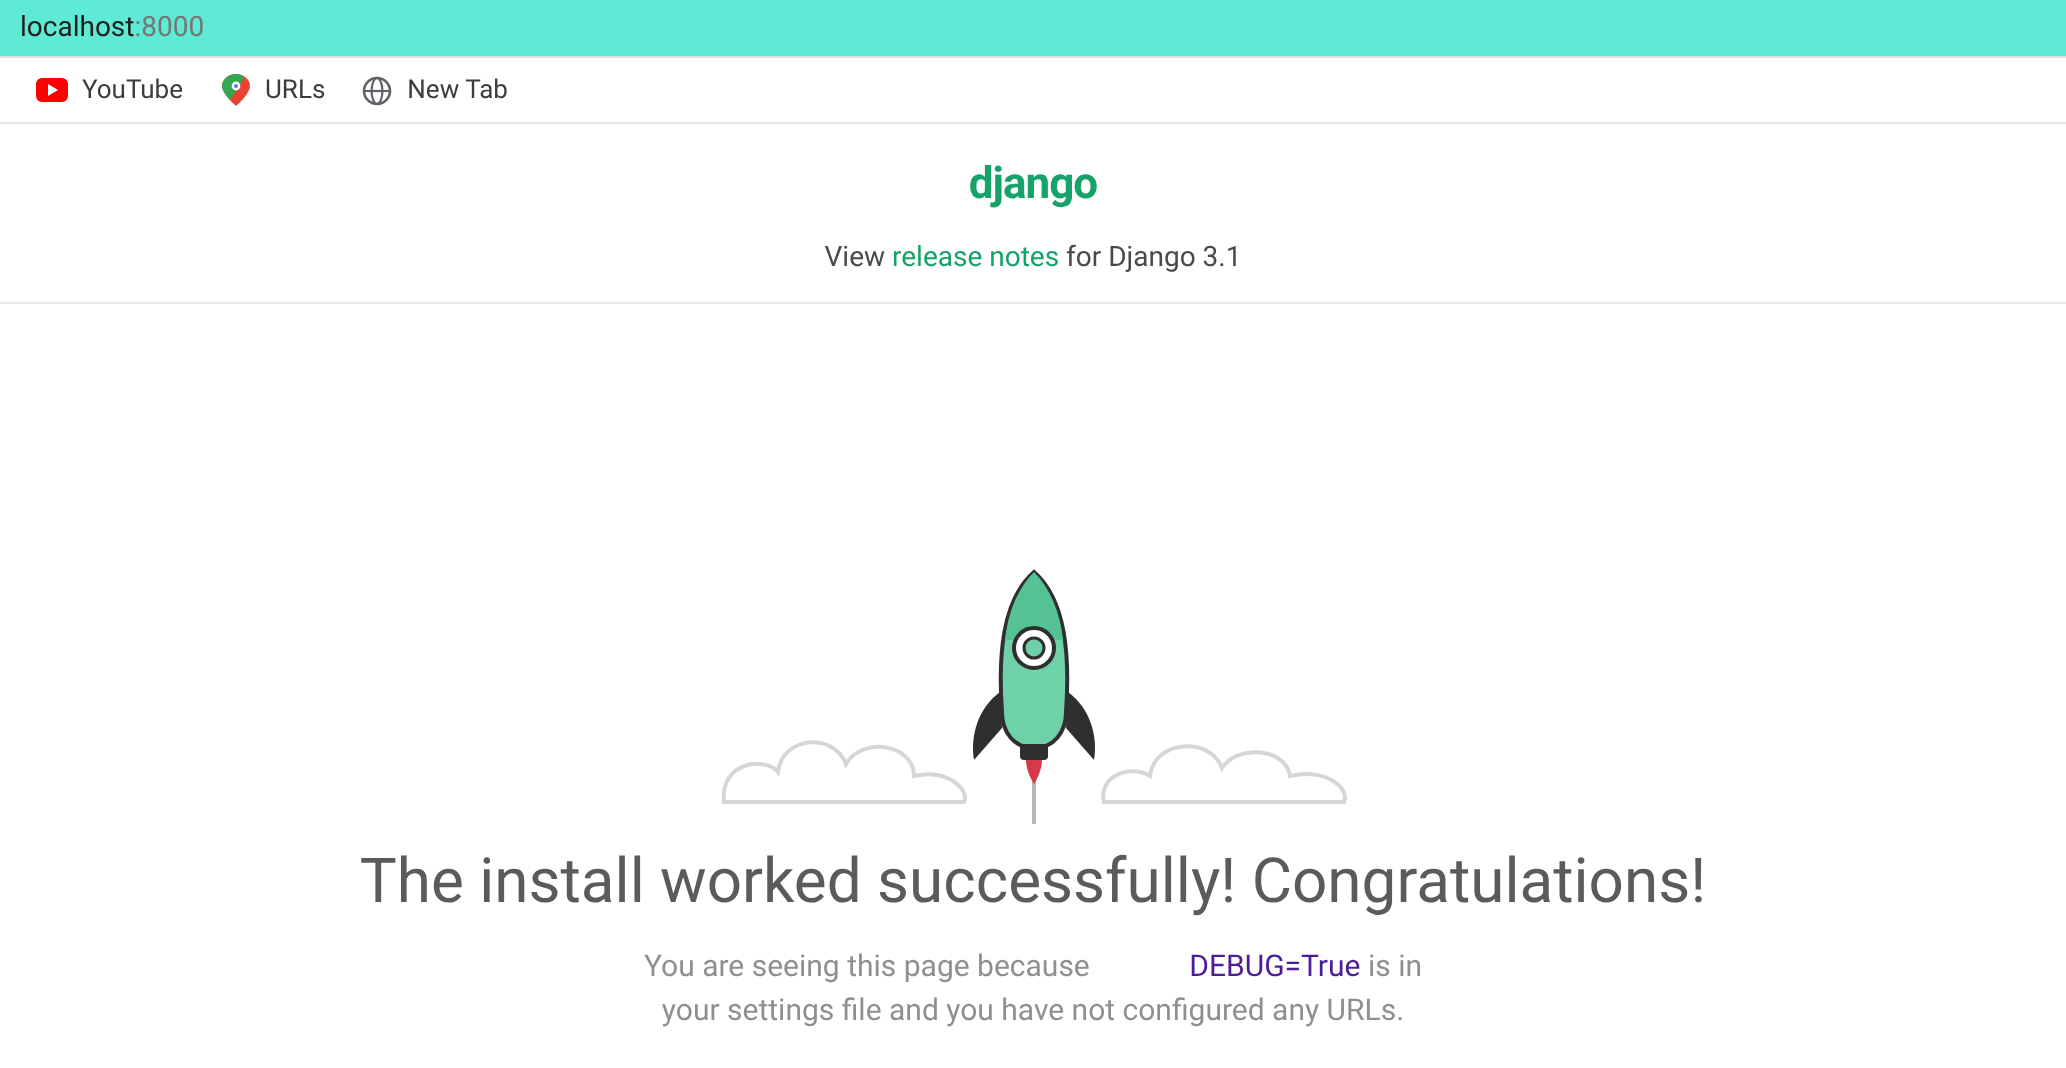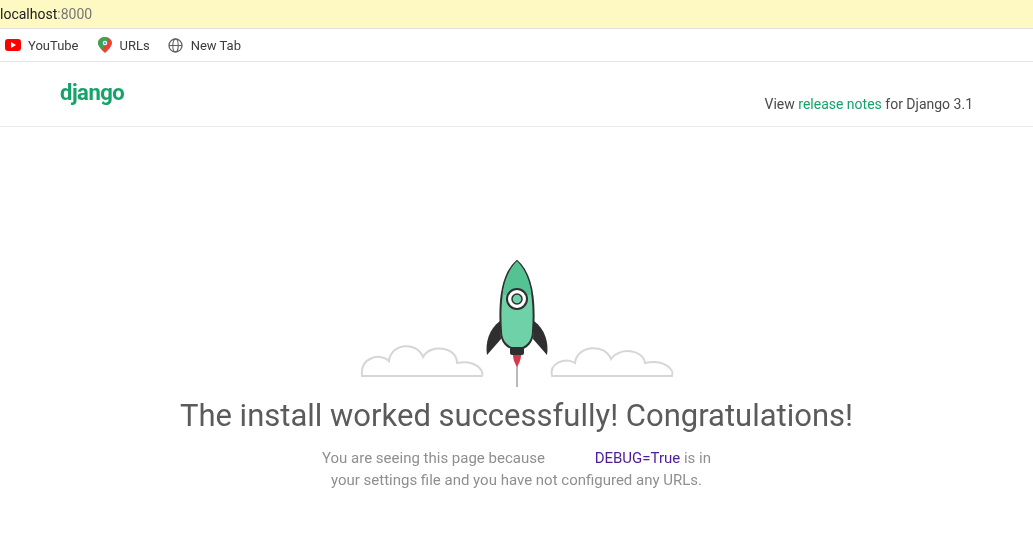--- a/index.html
+++ b/index.html
@@ -8,37 +8,37 @@
       box-sizing: border-box;
     }
     body {
       font-family: -apple-system, BlinkMacSystemFont, "Segoe UI", Roboto, "Helvetica Neue", Arial, sans-serif;
       background: #ffffff;
       width: 1033px;
       height: 534px;
       overflow: hidden;
     }
     .address-bar {
-      background: #fef9c3;
-      padding: 6px 0;
+      background: #5eead4;
+      padding: 6px 10px;
       font-size: 14px;
       color: #202020;
       border-bottom: 1px solid #e0e0e0;
     }
     .address-bar .host {
       color: #202020;
     }
     .address-bar .port {
       color: #767676;
     }
     .bookmarks-bar {
       display: flex;
       align-items: center;
       gap: 18px;
-      padding: 8px 5px;
+      padding: 8px 18px;
       background: #ffffff;
       border-bottom: 1px solid #e5e5e5;
       font-size: 13px;
       color: #3c3c3c;
     }
     .bookmark {
       display: inline-flex;
       align-items: center;
       gap: 7px;
       cursor: pointer;
@@ -49,22 +49,24 @@
     .bm-icon {
       width: 16px;
       height: 16px;
       display: inline-flex;
       align-items: center;
       justify-content: center;
     }
     .page-header {
       display: flex;
       justify-content: space-between;
+      align-items: center;
       padding: 18px 60px 14px 60px;
       border-bottom: 1px solid #eaeaea;
+      flex-direction: column;
     }
     .django-logo {
       font-size: 22px;
       font-weight: 700;
       color: #15a36a;
       letter-spacing: -0.5px;
     }
     .release-notes {
       font-size: 14px;
       color: #4a4a4a;

